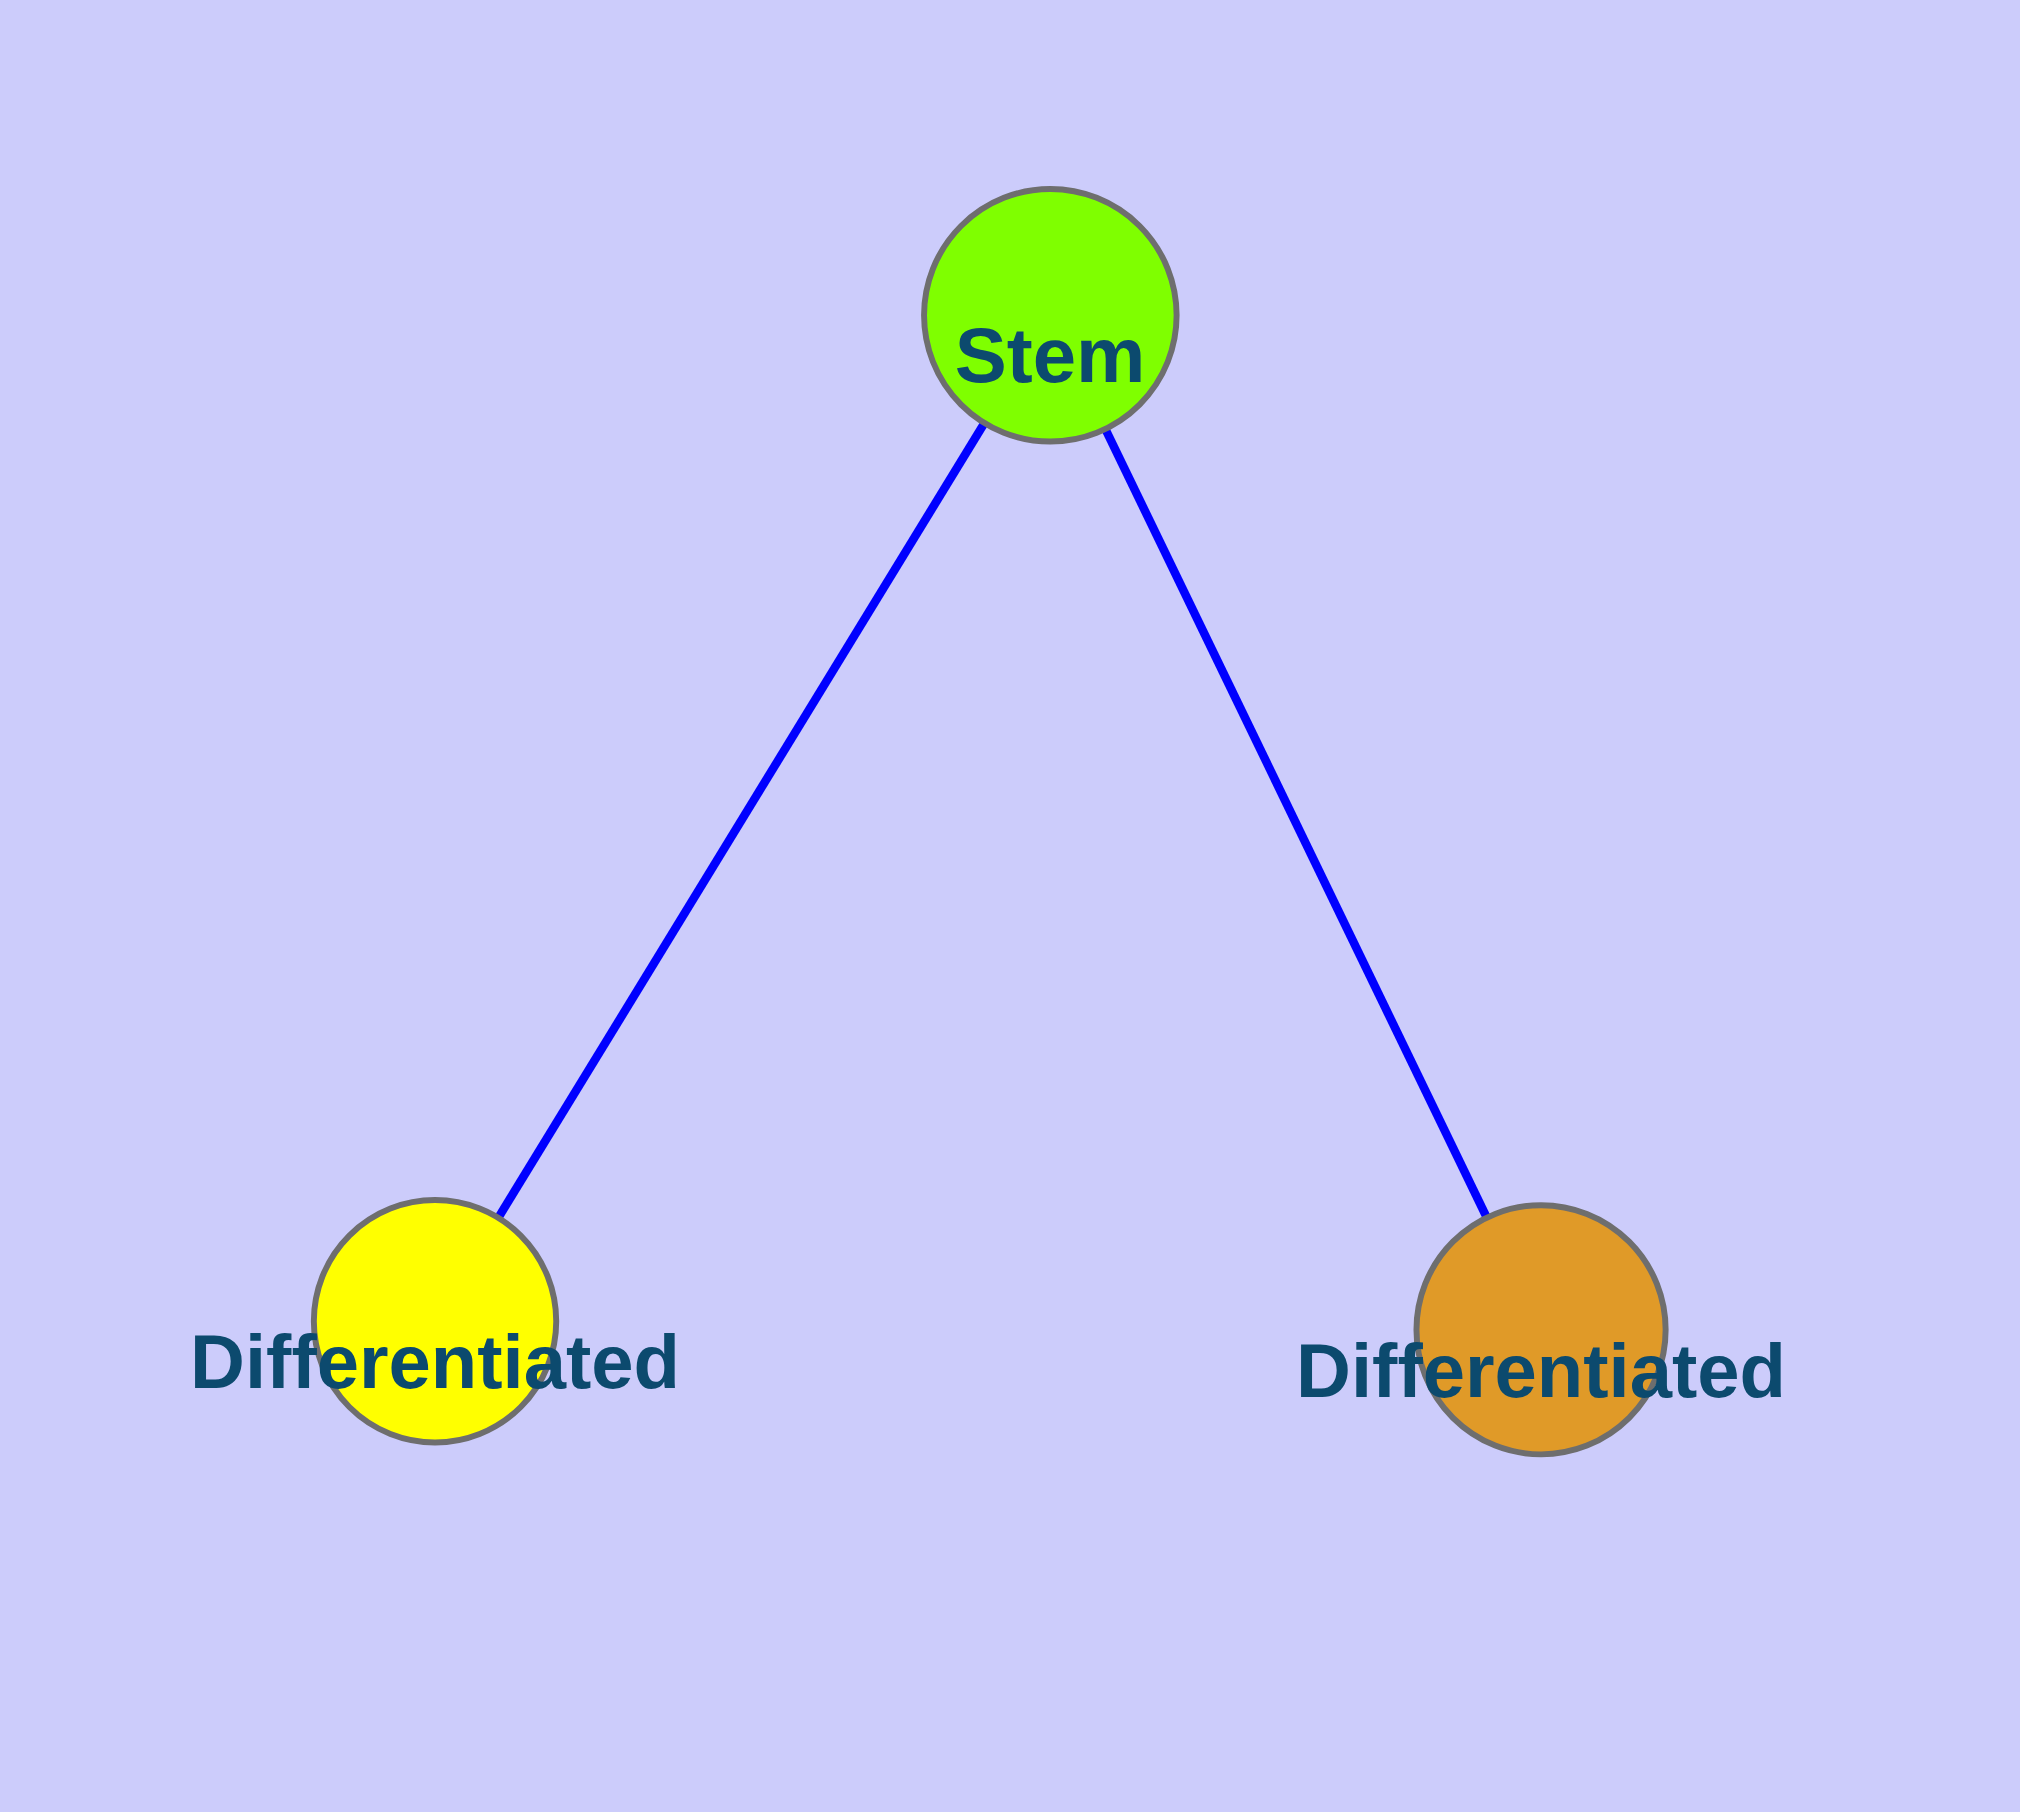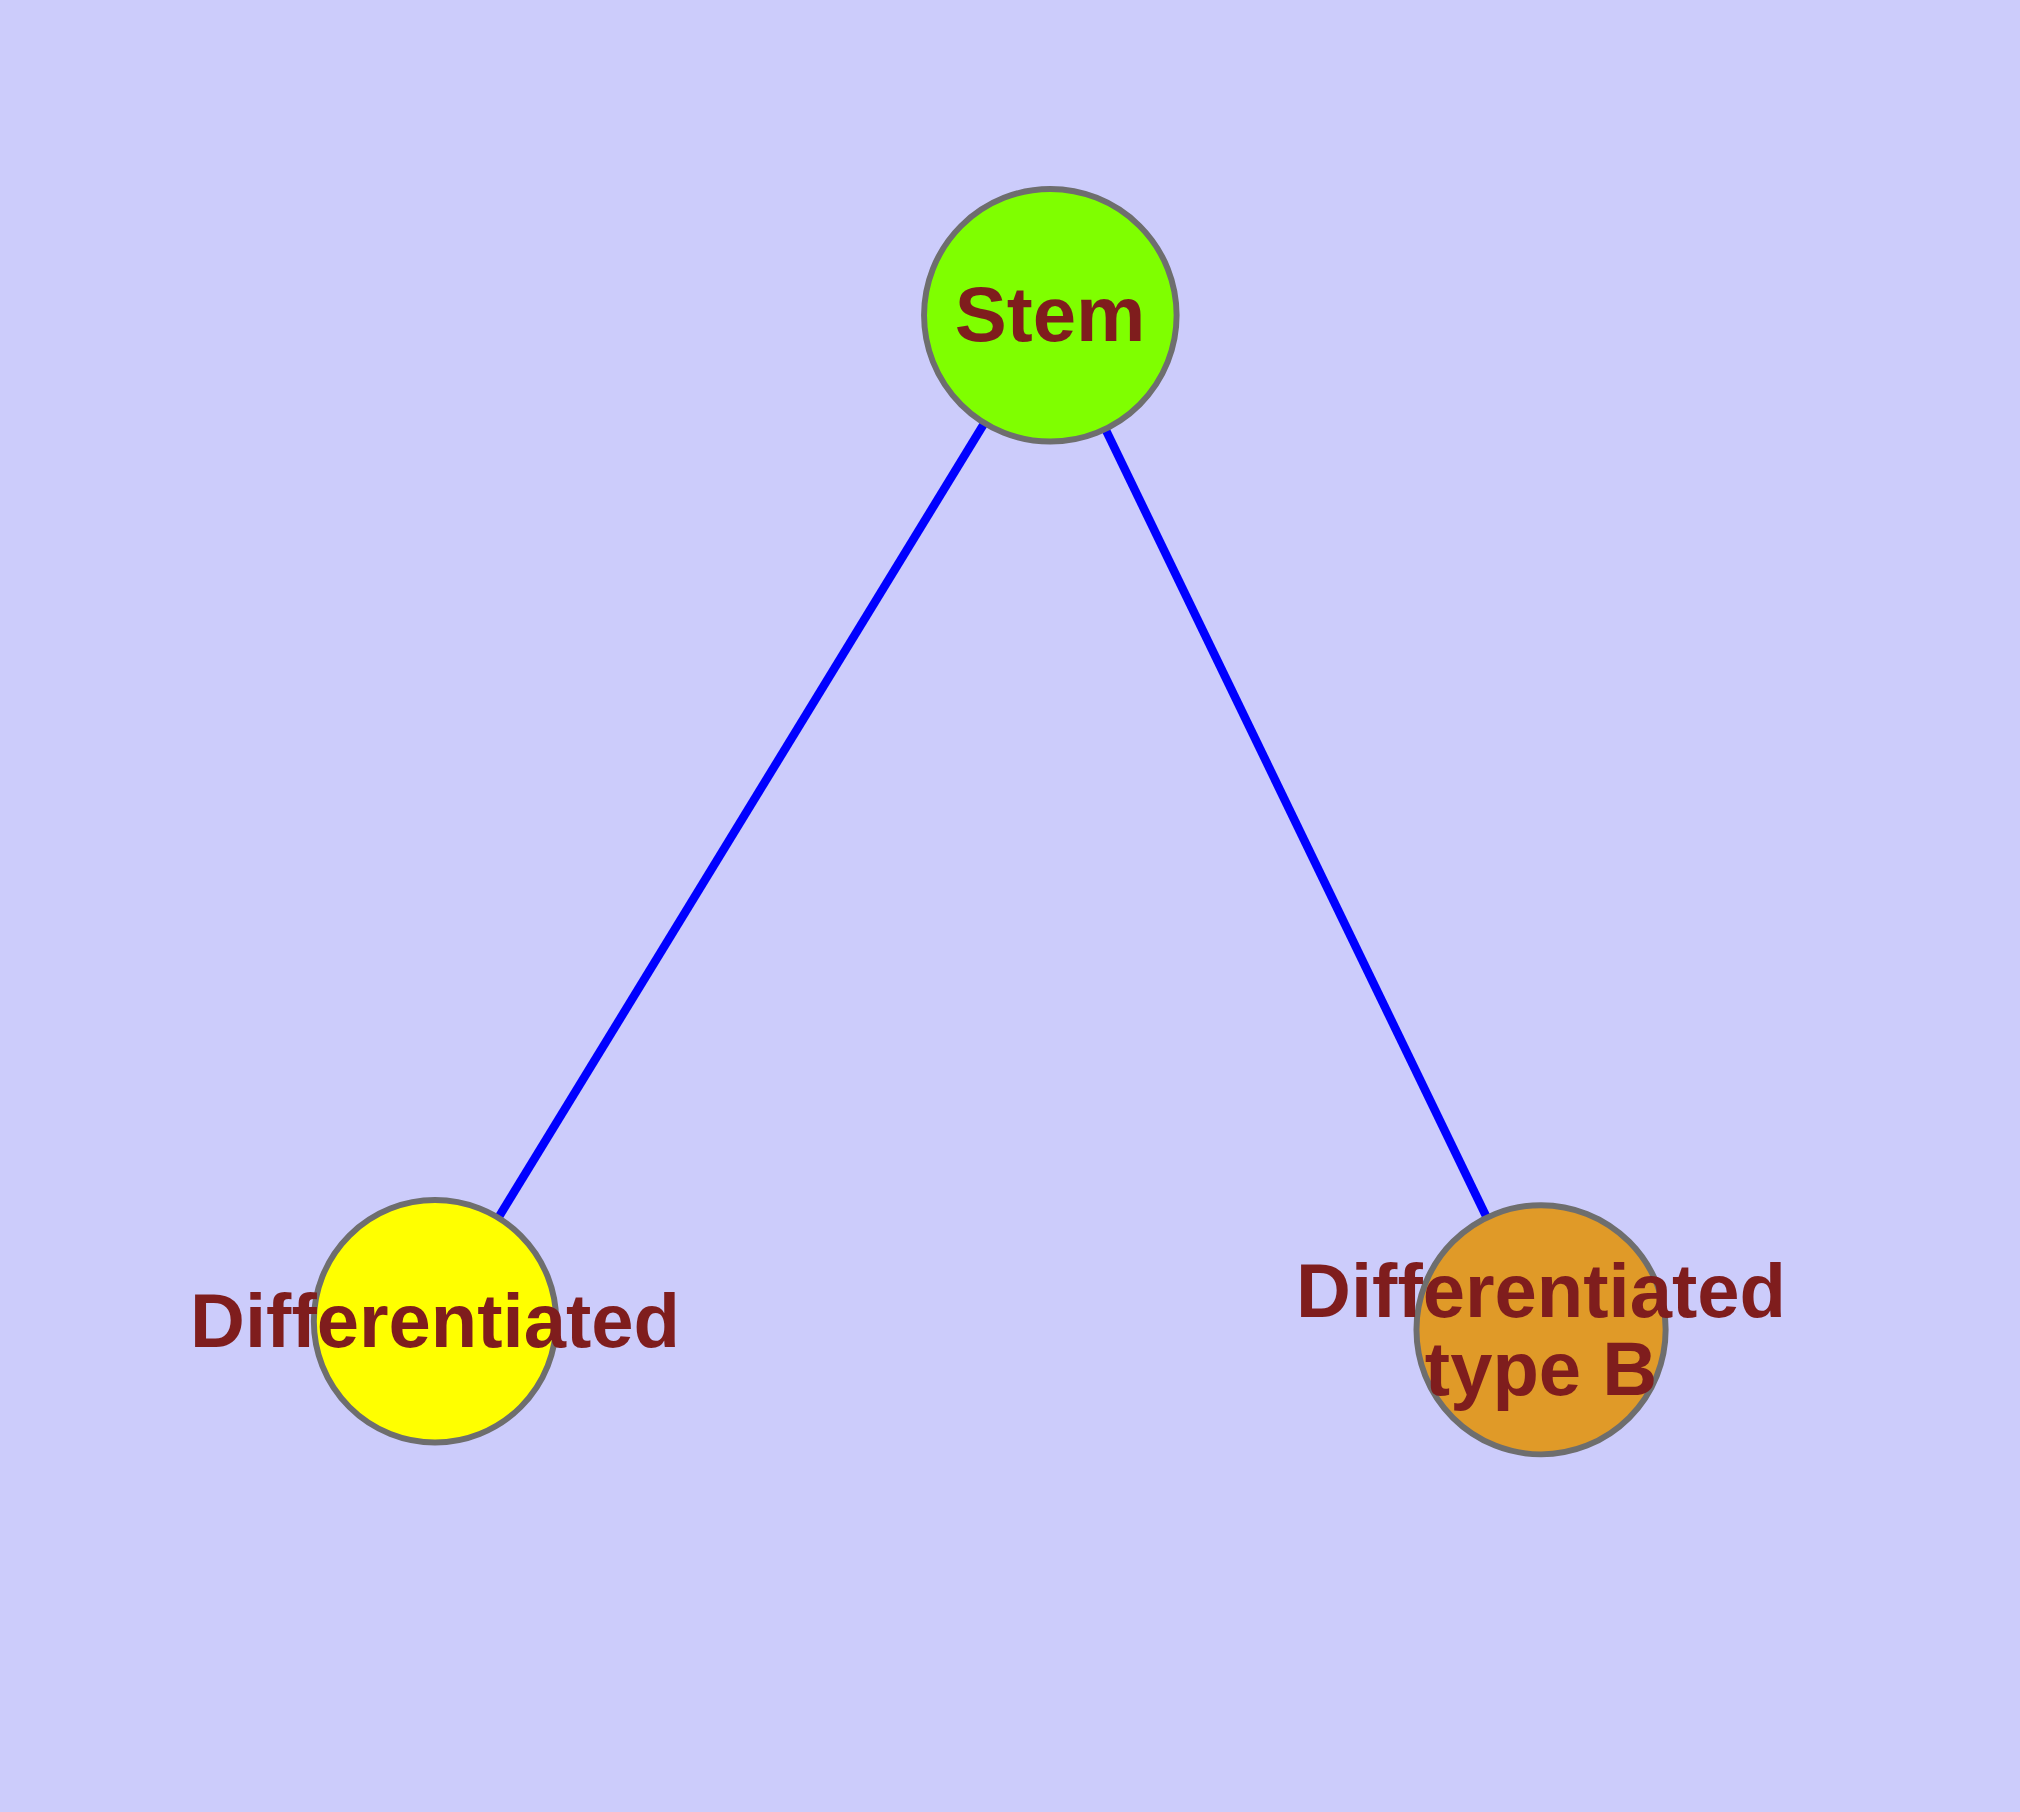--- a/index.html
+++ b/index.html
@@ -23,25 +23,26 @@
     position: absolute;
     top: 0;
     left: 0;
     width: 2021px;
     height: 1812px;
   }
   .node-label {
     position: absolute;
     text-align: center;
     font-weight: bold;
-    color: #7f1d1d;
+    color: #0c4a6e;
     line-height: 1.02;
     white-space: pre;
     pointer-events: none;
     transform: translate(-50%, -50%);
+    margin-top: 41px;
   }
 </style>
 </head>
 <body>
 
 <div id="stage">
   <div id="canvas-bg"></div>
 
   <svg class="graph-layer" viewBox="0 0 2384 2138">
     <g id="edges-group">
@@ -51,16 +52,16 @@
     <g id="nodes-group">
         <circle cx="1239" cy="372" r="149" fill="#7fff00" stroke="#6e6e6e" stroke-width="7"></circle>
         <circle cx="513" cy="1559" r="143" fill="#ffff00" stroke="#6e6e6e" stroke-width="7"></circle>
         <circle cx="1818" cy="1569" r="147" fill="#e09a28" stroke="#6e6e6e" stroke-width="7"></circle>
       </g>
   </svg>
 
   <div id="labels-group">
       <div class="node-label" style="left: 1050px; top: 315px; font-size: 78px;"><div>Stem</div></div>
       <div class="node-label" style="left: 435px; top: 1321px; font-size: 76px;"><div>Differentiated</div></div>
-      <div class="node-label" style="left: 1541px; top: 1330px; font-size: 76px;"><div>Differentiated</div><div>type B</div></div>
+      <div class="node-label" style="left: 1541px; top: 1330px; font-size: 76px;"><div>Differentiated</div></div>
     </div>
 </div>
 
 
 </body></html>

